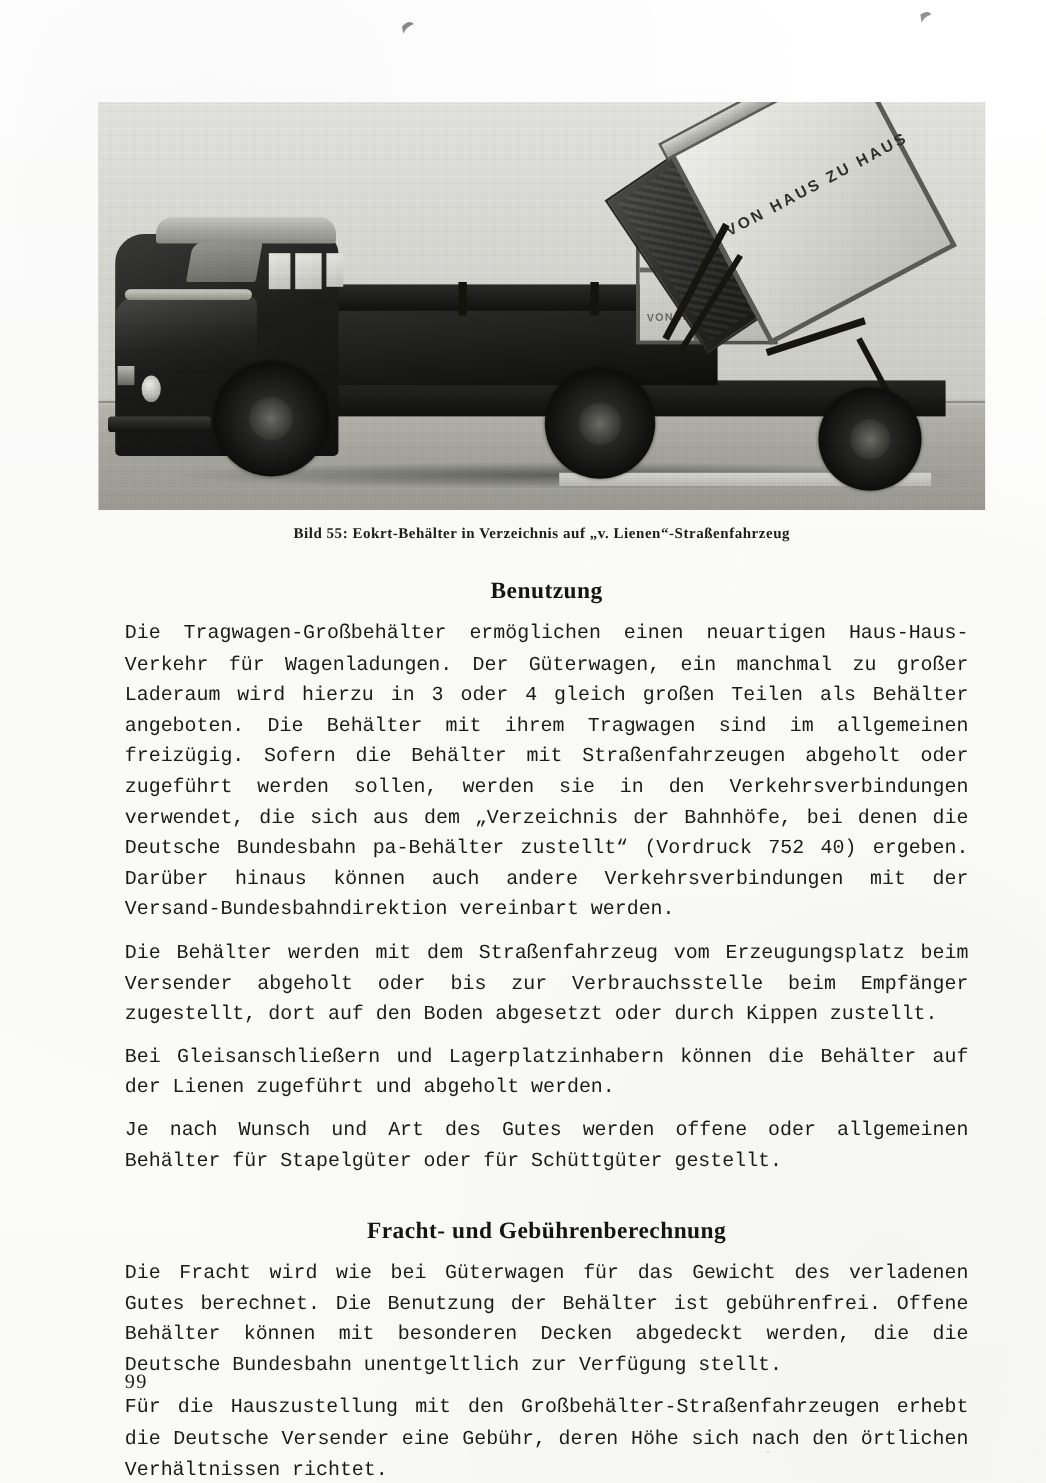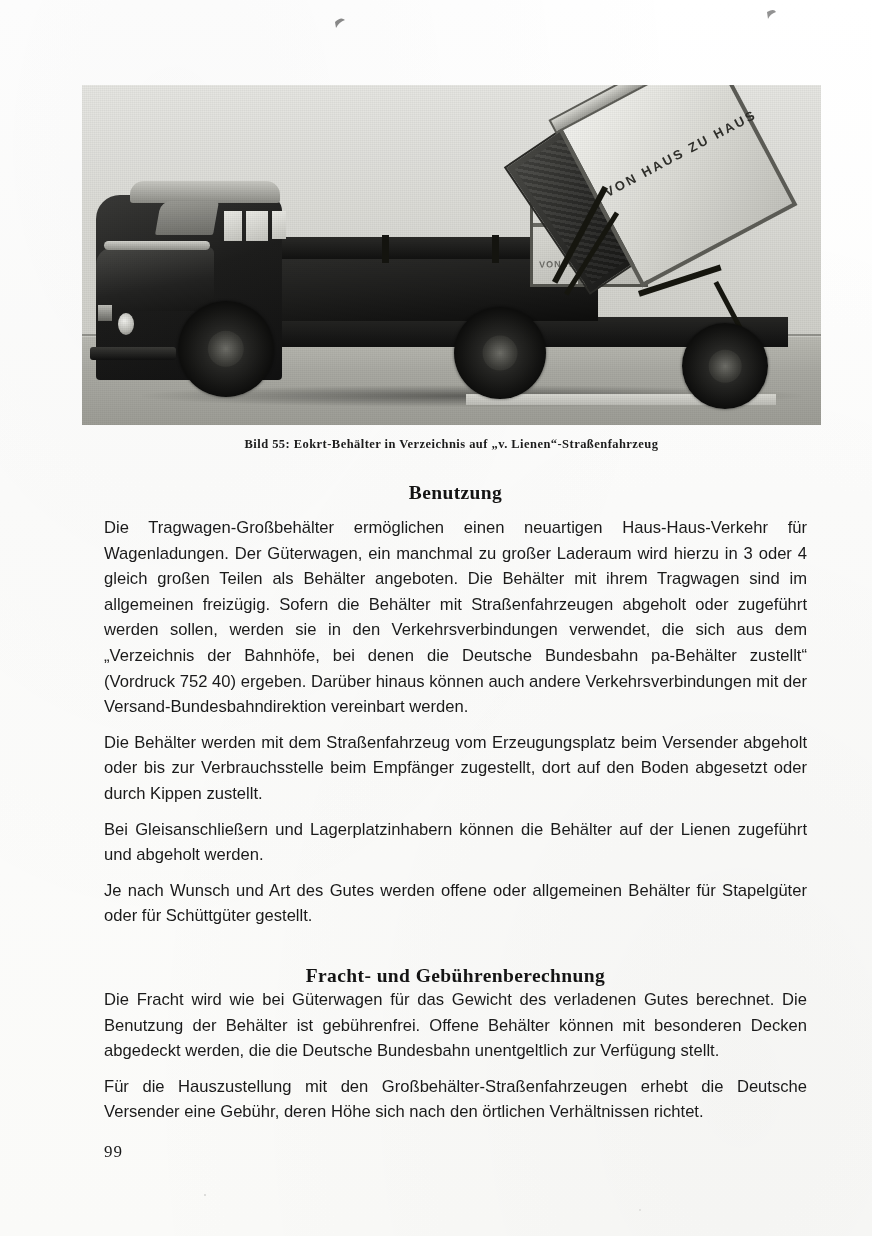--- a/index.html
+++ b/index.html
@@ -318,25 +318,25 @@
   h2.sec {
     margin: 0;
     font-family: "Liberation Serif", serif;
     font-size: 19.5px;
     font-weight: 700;
     text-align: center;
     letter-spacing: 0.4px;
     color: #141414;
   }
   h2.sec.first { margin-bottom: 11px; }
-  h2.sec.second { margin-top: 36px; }
+  h2.sec.second { margin-top: 36px; margin-bottom: 10px; }
 
   p.para {
     margin: 0 0 10px 0;
-    font-family: Liberation Sans, sans-serif;
+    font-family: Liberation Mono, monospace;
     font-size: 16.6px;
     line-height: 25.6px;
     text-align: justify;
     text-justify: inter-word;
     color: #1a1a1a;
     hyphens: manual;
   }
   p.para:last-child { margin-bottom: 0; }
 
   .pageno {

